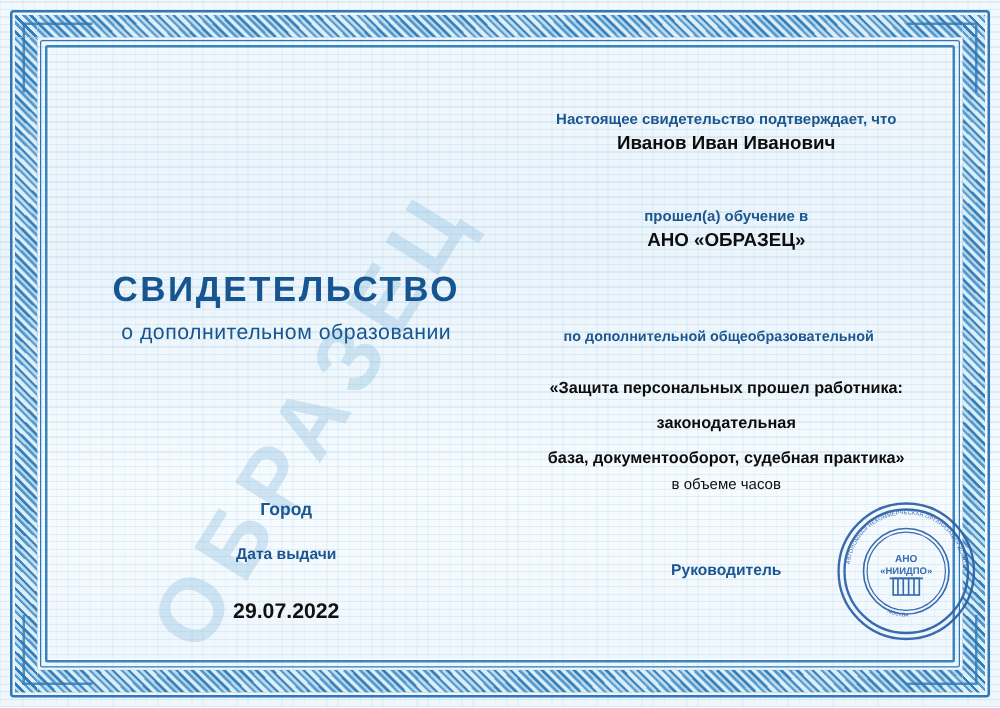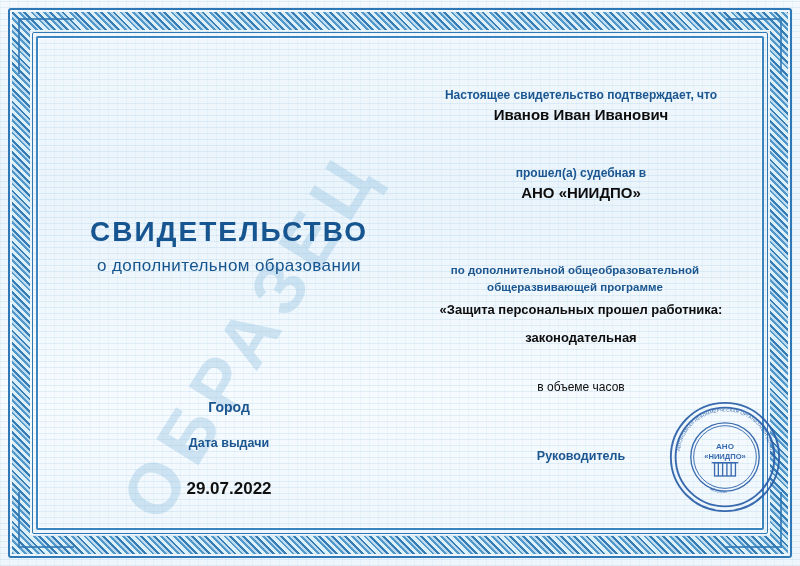--- a/index.html
+++ b/index.html
@@ -269,30 +269,30 @@
 
       <div class="label-city">Город</div>
       <div class="label-date">Дата выдачи</div>
       <div class="value-date">29.07.2022</div>
     </div>
 
     <div class="right-col">
       <div class="r-confirm">Настоящее свидетельство подтверждает, что</div>
       <div class="r-name">Иванов Иван Иванович</div>
 
-      <div class="r-studied">прошел(а) судебная в</div>
-      <div class="r-org">АНО «НИИДПО»</div>
+      <div class="r-studied">прошел(а) обучение в</div>
+      <div class="r-org">АНО «ОБРАЗЕЦ»</div>
 
       <div class="r-prog-label">
         <div>по дополнительной общеобразовательной</div>
-        <div>общеразвивающей программе</div>
       </div>
 
       <div class="r-prog-name">
         <div>«Защита персональных прошел работника: законодательная</div>
+        <div>база, документооборот, судебная практика»</div>
       </div>
 
       <div class="r-volume">в объеме  часов</div>
       <div class="r-head">Руководитель</div>
     </div>
   </div>
 
   <svg class="stamp" viewBox="0 0 120 120">
     <defs>
       <path id="arcTop" d="M 12,60 A 48,48 0 0 1 108,60"></path>

